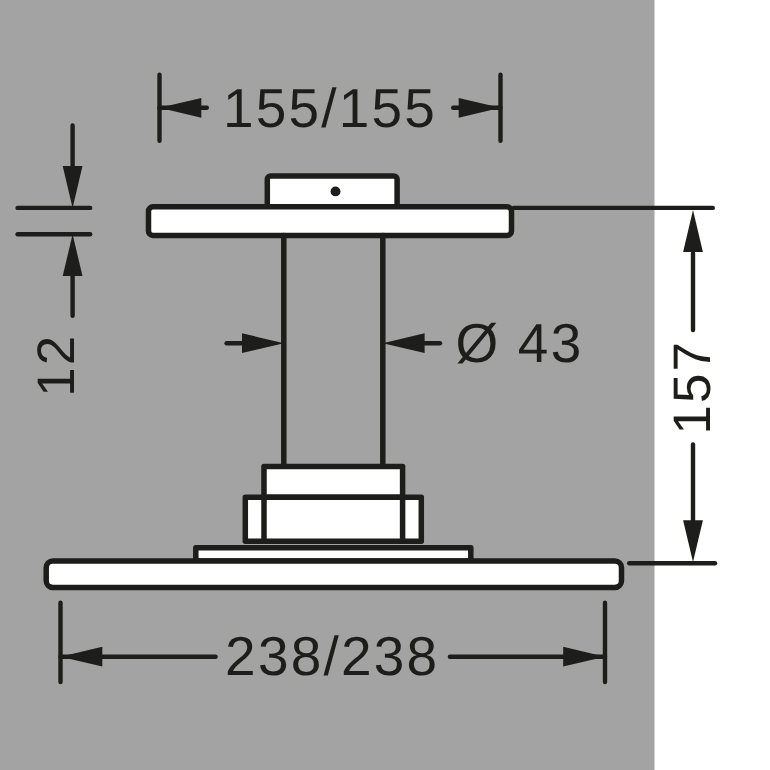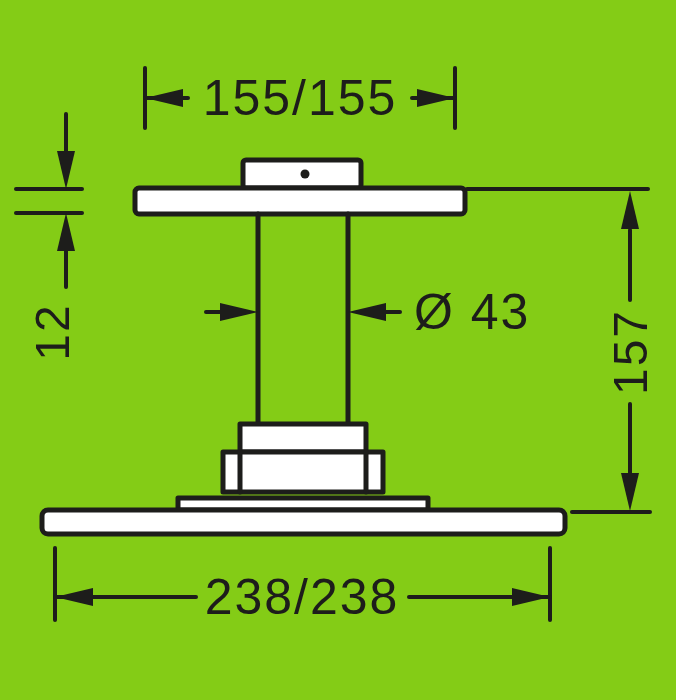--- a/index.html
+++ b/index.html
@@ -4,24 +4,24 @@
 <style>
   html, body {
     margin: 0;
     padding: 0;
     background: #ffffff;
     width: 700px;
     height: 700px;
     overflow: hidden;
   }
   .canvas {
-    width: 676px;
+    width: 595px;
     height: 700px;
     position: relative;
-    background: #84cc16;
+    background: #a3a3a3;
   }
   svg {
     display: block;
   }
   text {
     font-family: "Liberation Sans", "DejaVu Sans", sans-serif;
     font-weight: 400;
     fill: #1d1d1b;
     letter-spacing: 2px;
   }

